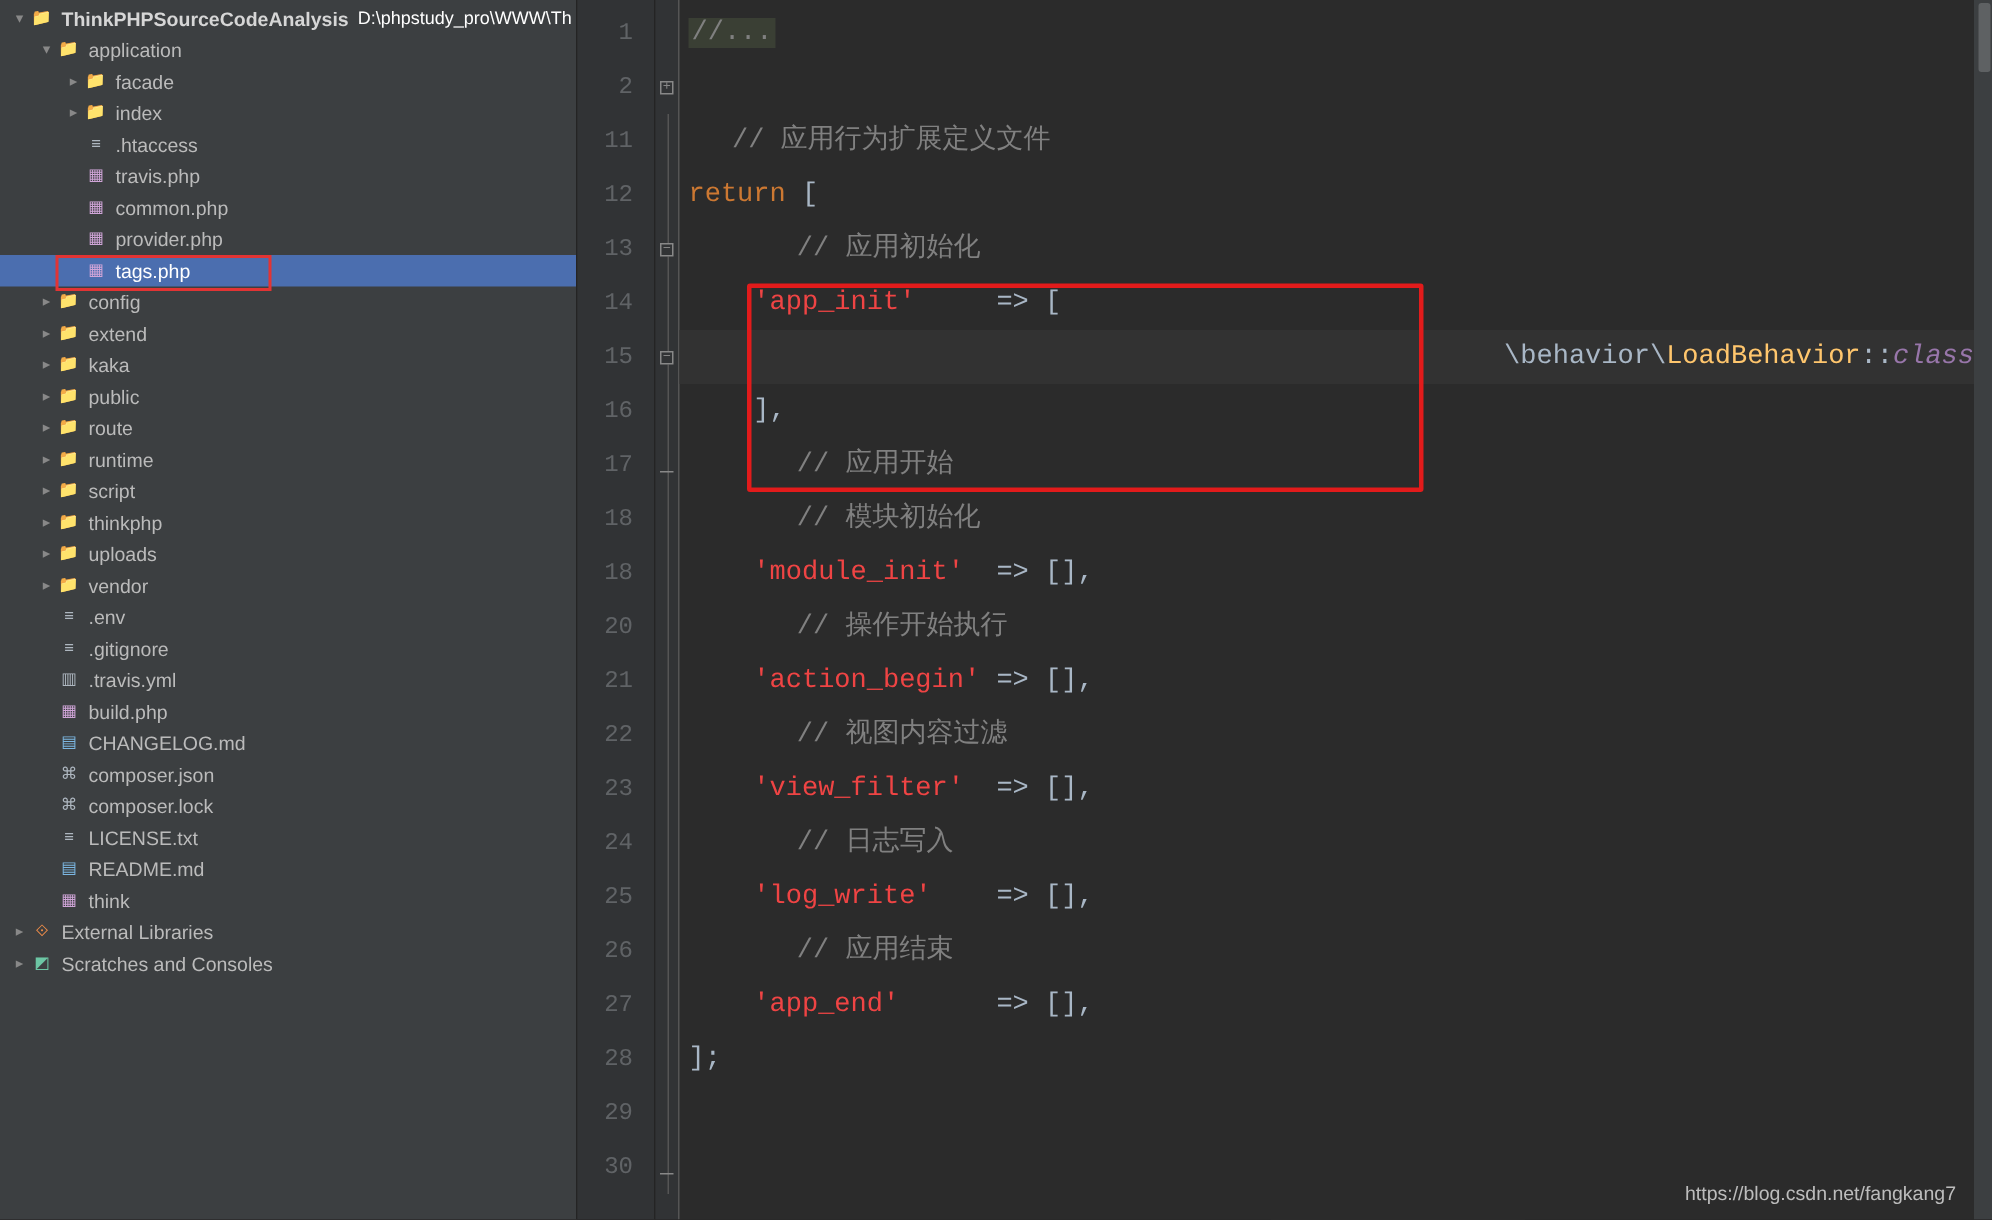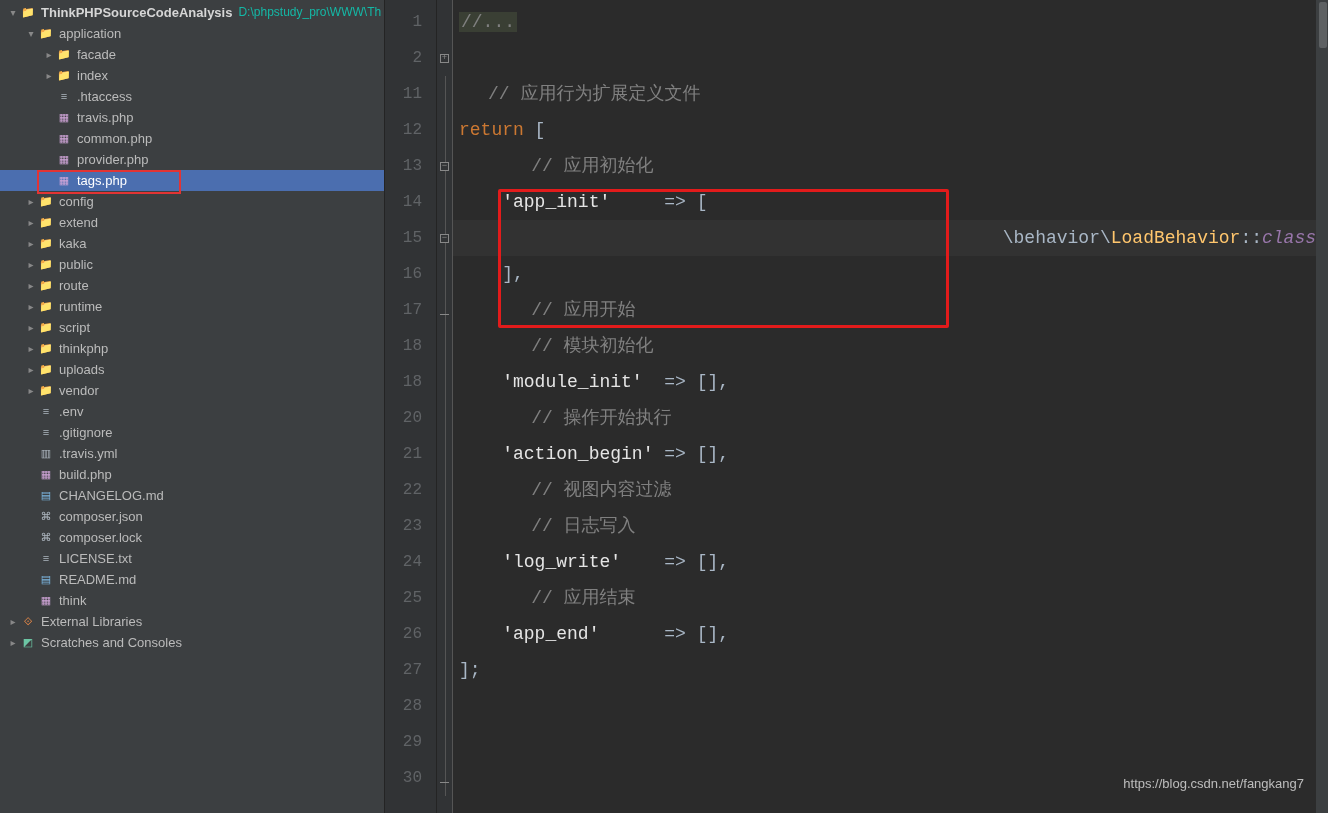--- a/index.html
+++ b/index.html
@@ -17,45 +17,45 @@
   .folder { color:#c9a05a; }
   .folder-closed { color:#9a9a9a; }
   .php { color:#d0a5d8; }
   .file { color:#aeb7c0; }
   .md  { color:#7cb7e2; }
   .json{ color:#aeb7c0; }
   .special { color:#aeb7c0; }
   .lib { color:#f08d49; }
   .scratch { color:#6cc6a4; }
   .proj-name { font-weight:bold; color:#d6d6d6; }
-  .row .path { color:#14b8a6; margin-left:6px; font-size:12px; }
+  .row .path { color:#ffffff; margin-left:6px; font-size:12px; }
   .hl-box { border:2px solid #e23434; position:absolute; pointer-events:none; }
 
   
   .editor { flex:1; display:flex; background:#2b2b2b; font-family:"Consolas","Courier New",monospace; font-size:18px; position:relative; }
   .gutter { width:52px; background:#313335; color:#606366; text-align:right; padding-top:4px; user-select:none; border-right:1px solid #242424;}
   .gutter .ln { height:36px; line-height:36px; padding-right:14px; font-size:16px; }
   .fold-strip { width:16px; background:#313335; padding-top:4px; border-right:1px solid #555; }
   .fold-strip .fs { height:36px; display:flex; justify-content:center; align-items:center; color:#888; font-size:10px; position:relative;}
   .fold-strip .line { position:absolute; top:0; bottom:0; left:50%; width:1px; background:#555; }
   .fs-box { width:9px; height:9px; border:1px solid #888; background:#313335; z-index:2; display:flex; align-items:center; justify-content:center; font-size:9px; line-height:1; }
   .code { flex:1; padding-top:4px; position:relative; }
   .cl { height:36px; line-height:36px; white-space:pre; padding-left:6px; position:relative;}
   .cl.highlighted { background:#323232;text-align:right; }
   .k-tag   { color:#e8bf6a; }
   .k-kw    { color:#cc7832; }
-  .k-str   { color:#e5e5e5;margin-top:36px; }
+  .k-str   { color:#ef4444;margin-top:36px; }
   .k-cmt   { color:#808080;margin-left:29px; }
   .k-op    { color:#a9b7c6; }
   .k-ns    { color:#a9b7c6; }
   .k-cls   { color:#ffc66d; }
   .k-const { color:#9876aa; font-style:italic;}
   .folded  { background:#3a3f34; color:#808080; padding:0 2px;}
   .red-box { position:absolute; border:3px solid #e21b1b; border-radius:2px; pointer-events:none; }
-  .watermark { position:absolute; right:12px; bottom:22px; color:#d6d6d6; font-size:13px; font-family:"Segoe UI",sans-serif; opacity:0.85;}
+  .watermark { position:absolute; right:12px; bottom:10px; color:#d6d6d6; font-size:13px; font-family:"Segoe UI",sans-serif; opacity:0.85;}
   .scrollbar-v { width:12px; background:#3c3f41; display:flex; flex-direction:column; align-items:center; }
   .scrollbar-v .thumb { width:8px; height:46px; background:#5e6163; border-radius:2px; margin-top:2px; margin-left:1px;}
 </style>
 </head>
 <body>
 
 <div class="root">
 
   <div class="sidebar" style="position:relative;">
     <div class="tree" id="tree">
@@ -325,20 +325,21 @@
         <div class="cl"><span>    </span><span class="k-cmt">// 应用初始化</span></div>
         <div class="cl"><span>    </span><span class="k-str">'app_init'</span><span>     </span><span class="k-op">=&gt;</span><span class="k-op"> [</span></div>
         <div class="cl highlighted"><span class="k-ns">        \behavior\</span><span class="k-cls">LoadBehavior</span><span class="k-op">::</span><span class="k-const">class</span></div>
         <div class="cl"><span class="k-op">    ],</span></div>
         <div class="cl"><span>    </span><span class="k-cmt">// 应用开始</span></div>
         <div class="cl"><span>    </span><span class="k-cmt">// 模块初始化</span></div>
         <div class="cl"><span>    </span><span class="k-str">'module_init'</span><span>  </span><span class="k-op">=&gt;</span><span class="k-op"> [],</span></div>
         <div class="cl"><span>    </span><span class="k-cmt">// 操作开始执行</span></div>
         <div class="cl"><span>    </span><span class="k-str">'action_begin'</span><span> </span><span class="k-op">=&gt;</span><span class="k-op"> [],</span></div>
         <div class="cl"><span>    </span><span class="k-cmt">// 视图内容过滤</span></div>
+        <div class="cl"><span>    </span><span class="k-str">'view_filter'</span><span>  </span><span class="k-op">=&gt;</span><span class="k-op"> [],</span></div>
         <div class="cl"><span>    </span><span class="k-cmt">// 日志写入</span></div>
         <div class="cl"><span>    </span><span class="k-str">'log_write'</span><span>    </span><span class="k-op">=&gt;</span><span class="k-op"> [],</span></div>
         <div class="cl"><span>    </span><span class="k-cmt">// 应用结束</span></div>
         <div class="cl"><span>    </span><span class="k-str">'app_end'</span><span>      </span><span class="k-op">=&gt;</span><span class="k-op"> [],</span></div>
         <div class="cl"><span class="k-op">];</span></div>
         <div class="cl"></div>
         <div class="red-box" id="editor-red-box" style="left: 45px; top: 189px; width: 451px; height: 139px;"></div>
         <div class="watermark">https://blog.csdn.net/fangkang7</div>
       </div>
     <div class="scrollbar-v">

